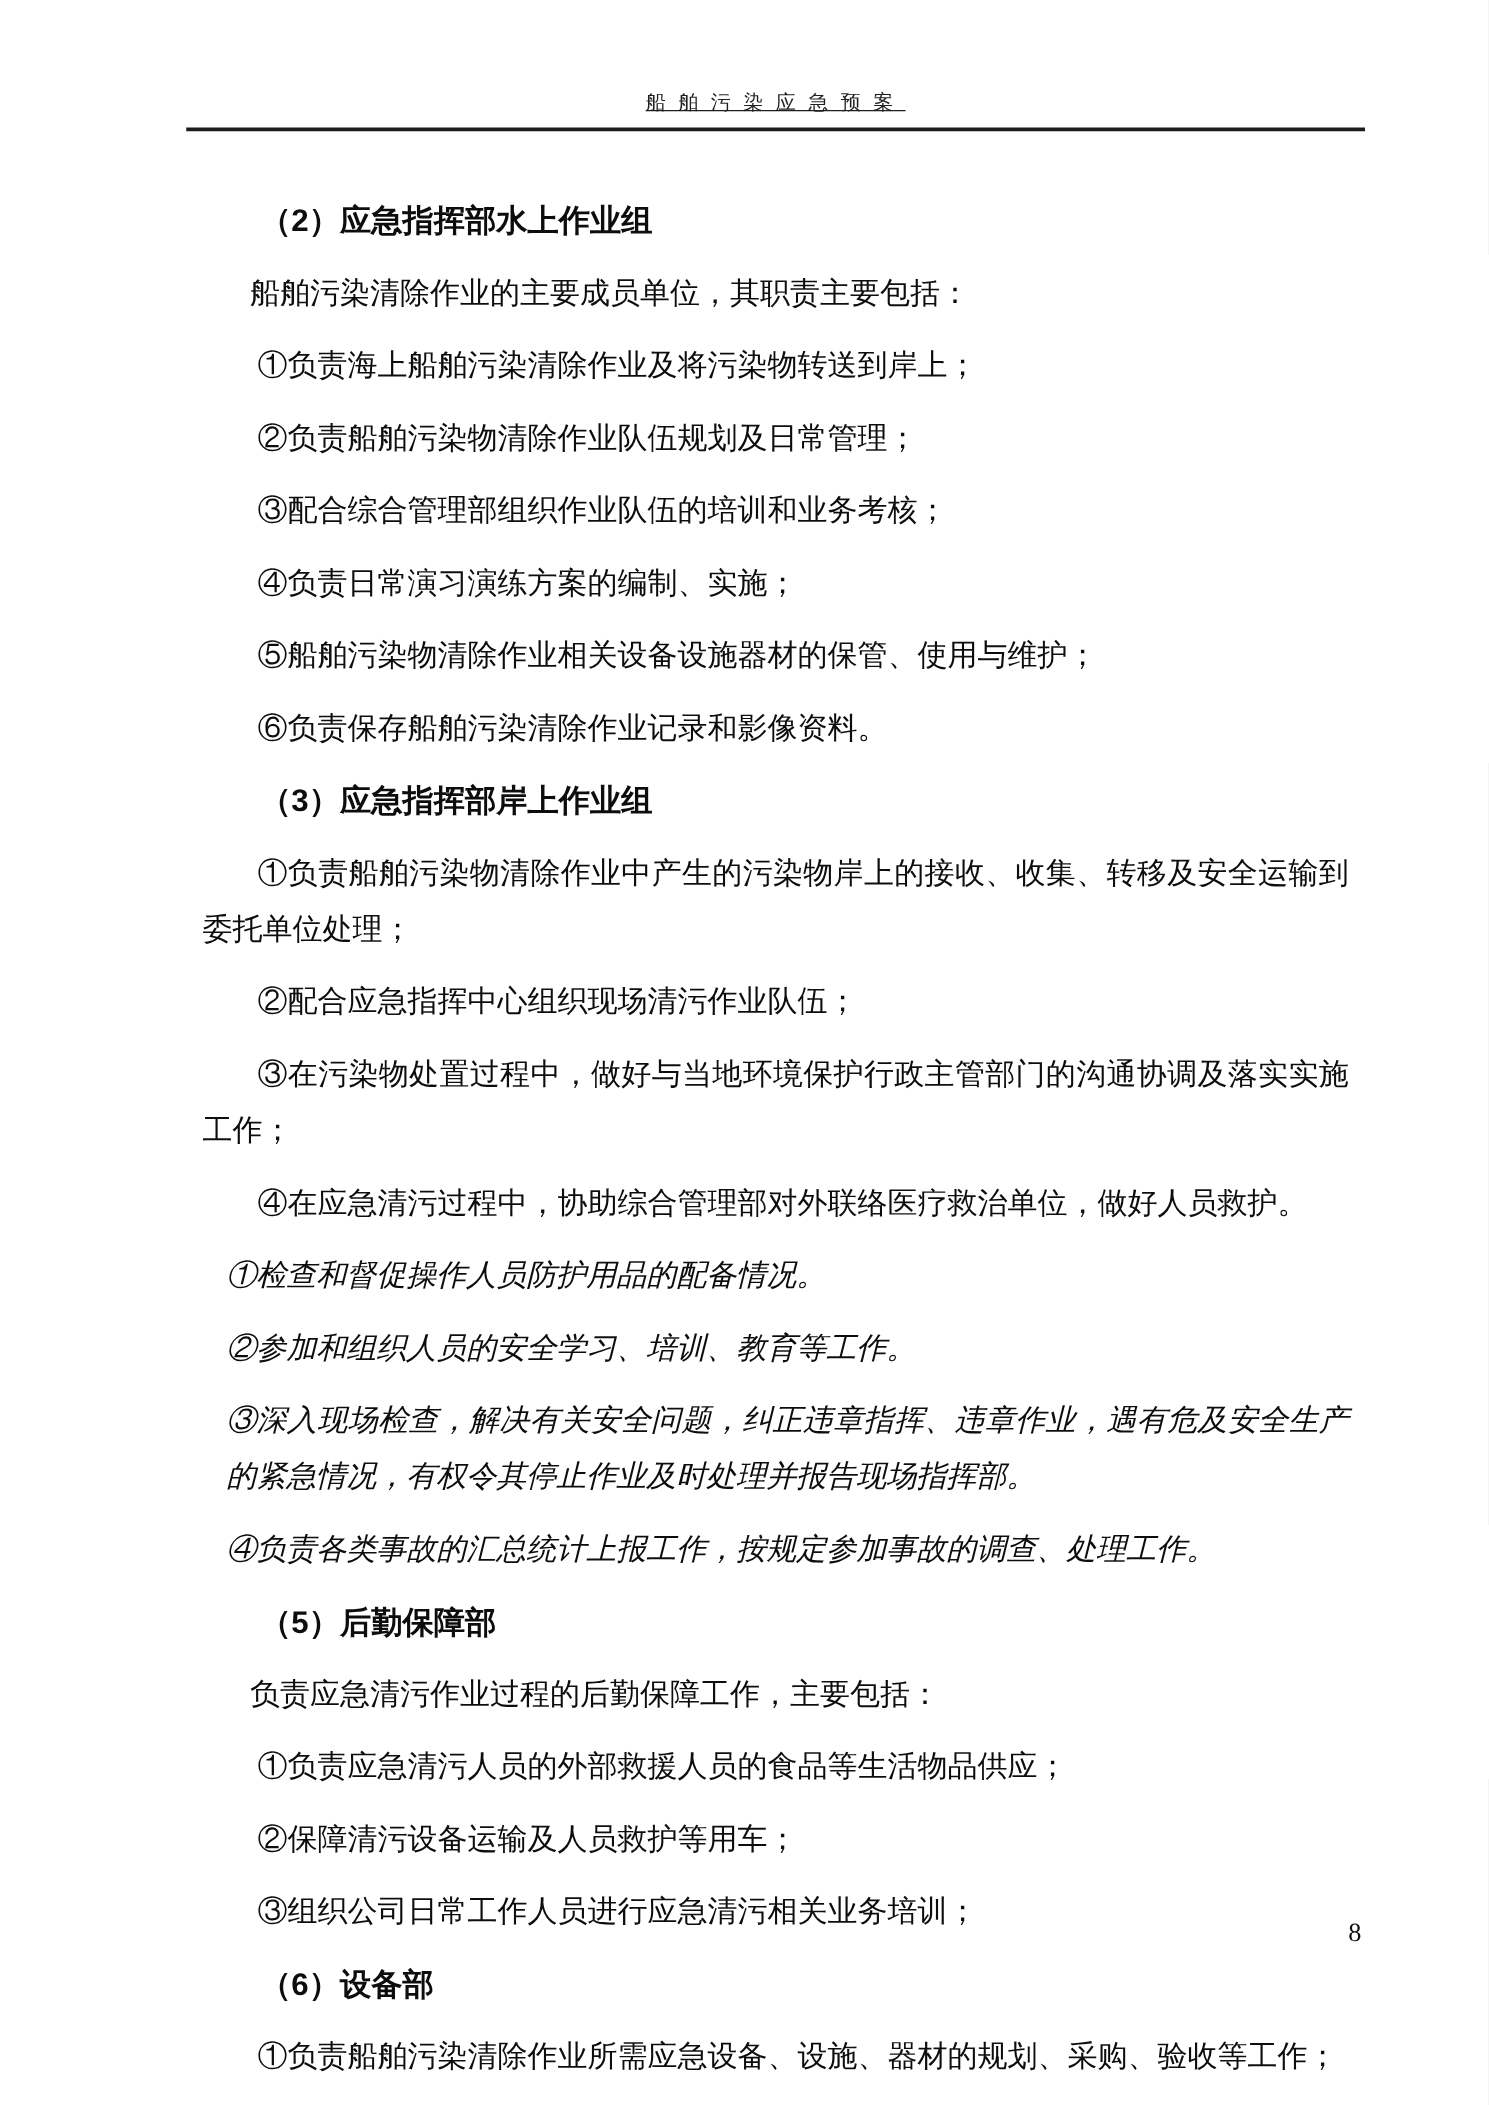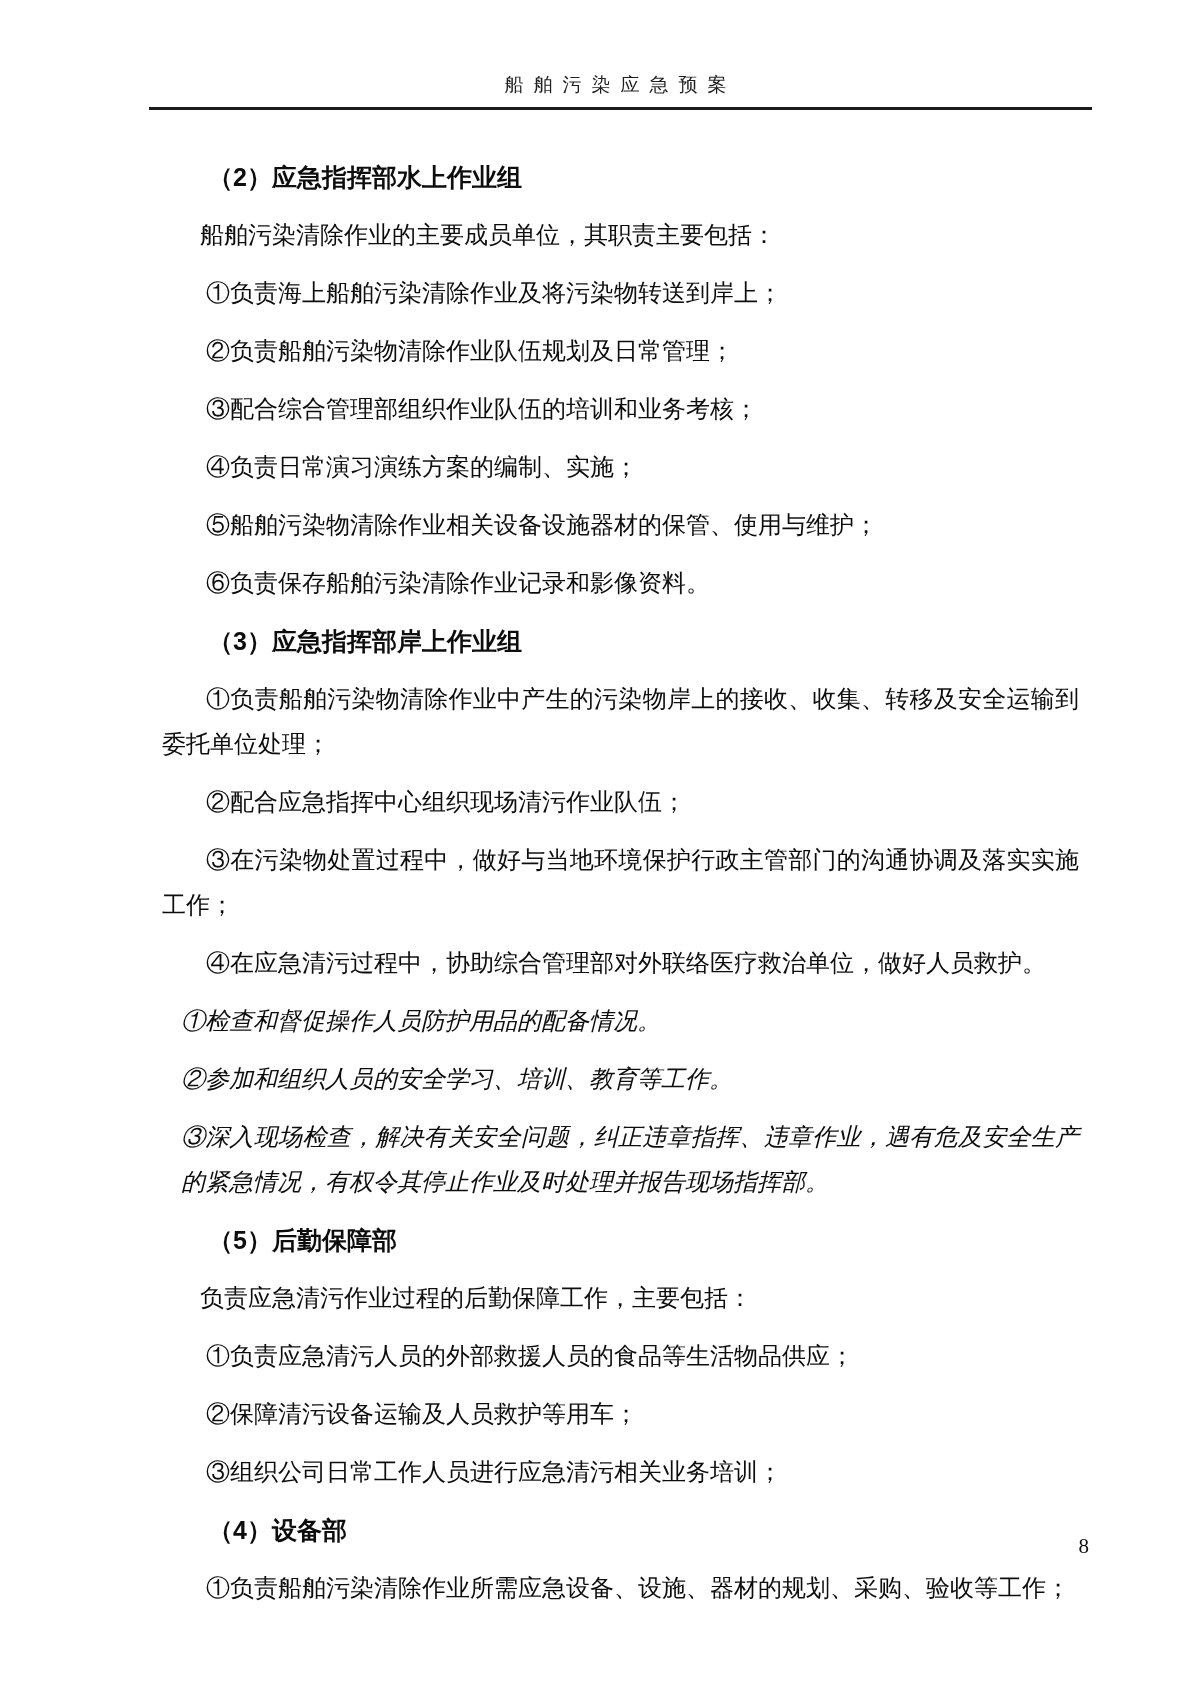--- a/index.html
+++ b/index.html
@@ -17,25 +17,26 @@
     position: absolute;
     left: 149px;
     top: 0;
     width: 943px;
     padding-top: 72px;
     border-bottom: 3px solid #1c1c1c;
     text-align: center;
   }
   .header-title {
     display: inline-block;
-    font-size: 19px;
+    font-size: 16px;
     letter-spacing: 10px;
     color: #1f1f1f;
     padding-bottom: 9px;
     white-space: nowrap;
+    text-decoration: underline;
   }
   .doc-body {
     position: absolute;
     left: 149px;
     top: 142px;
     width: 943px;
     font-size: 24px;
     line-height: 45px;
     text-align: justify;
   }
@@ -78,26 +79,27 @@
       <p class="para item">⑤船舶污染物清除作业相关设备设施器材的保管、使用与维护；</p>
       <p class="para item">⑥负责保存船舶污染清除作业记录和影像资料。</p>
       <p class="para heading">（3）应急指挥部岸上作业组</p>
       <p class="para item">①负责船舶污染物清除作业中产生的污染物岸上的接收、收集、转移及安全运输到委托单位处理；</p>
       <p class="para item">②配合应急指挥中心组织现场清污作业队伍；</p>
       <p class="para item">③在污染物处置过程中，做好与当地环境保护行政主管部门的沟通协调及落实实施工作；</p>
       <p class="para item">④在应急清污过程中，协助综合管理部对外联络医疗救治单位，做好人员救护。</p>
       <p class="para block-item">①检查和督促操作人员防护用品的配备情况。</p>
       <p class="para block-item">②参加和组织人员的安全学习、培训、教育等工作。</p>
       <p class="para block-item">③深入现场检查，解决有关安全问题，纠正违章指挥、违章作业，遇有危及安全生产的紧急情况，有权令其停止作业及时处理并报告现场指挥部。</p>
+      <p class="para block-item">④负责各类事故的汇总统计上报工作，按规定参加事故的调查、处理工作。</p>
       <p class="para heading">（5）后勤保障部</p>
       <p class="para intro">负责应急清污作业过程的后勤保障工作，主要包括：</p>
       <p class="para item">①负责应急清污人员的外部救援人员的食品等生活物品供应；</p>
       <p class="para item">②保障清污设备运输及人员救护等用车；</p>
       <p class="para item">③组织公司日常工作人员进行应急清污相关业务培训；</p>
-      <p class="para heading">（4）设备部</p>
+      <p class="para heading">（6）设备部</p>
       <p class="para item">①负责船舶污染清除作业所需应急设备、设施、器材的规划、采购、验收等工作；</p>
     </div>
 
   <div class="footer">
     <span>8</span>
   </div>
 
 </div>
 
 </body></html>

